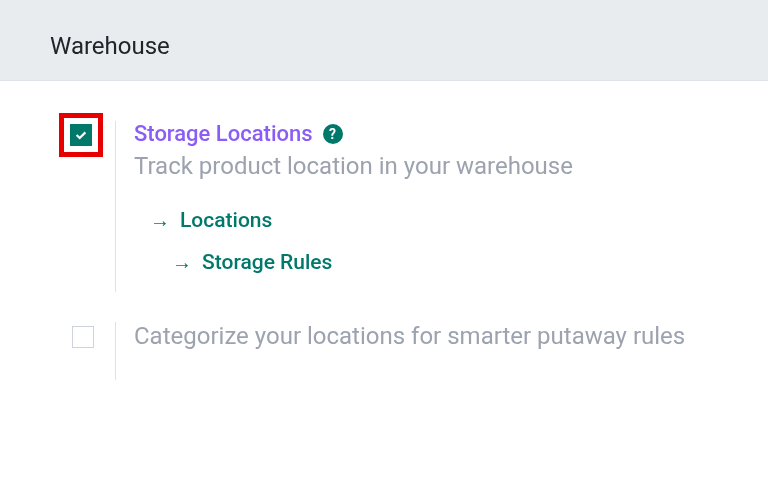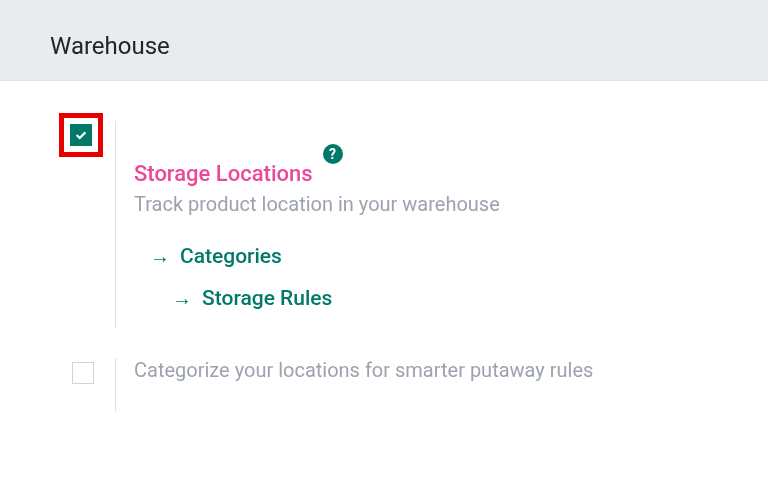--- a/index.html
+++ b/index.html
@@ -69,38 +69,37 @@
     }
     .setting-title-row {
       display: flex;
       align-items: center;
       gap: 10px;
       margin-bottom: 6px;
     }
     .setting-title {
       font-size: 22px;
       font-weight: 500;
-      color: #ec4899;
-      margin-top: 40px;
+      color: #8b5cf6;
     }
     .help-icon {
       width: 20px;
       height: 20px;
       border-radius: 50%;
       background: #00796b;
       color: #fff;
       display: inline-flex;
       align-items: center;
       justify-content: center;
       font-size: 14px;
       font-weight: bold;
       cursor: pointer;
     }
     .setting-desc {
-      font-size: 20px;
+      font-size: 24px;
       color: #9ca3af;
       margin-bottom: 28px;
     }
     .links {
       padding-left: 16px;
     }
     .link-item {
       display: flex;
       align-items: center;
       gap: 10px;
@@ -151,21 +150,21 @@
     </div>
     <div class="setting-body">
       <div class="setting-title-row">
         <span class="setting-title">Storage Locations</span>
         <span class="help-icon">?</span>
       </div>
       <div class="setting-desc">Track product location in your warehouse</div>
       <div class="links">
         <div class="link-item">
           <span class="arrow-icon">→</span>
-          <span class="link-label">Categories</span>
+          <span class="link-label">Locations</span>
         </div>
         <div class="link-item indent">
           <span class="arrow-icon">→</span>
           <span class="link-label">Storage Rules</span>
         </div>
       </div>
     </div>
   </div>
 
   <div class="setting-row second-row">

